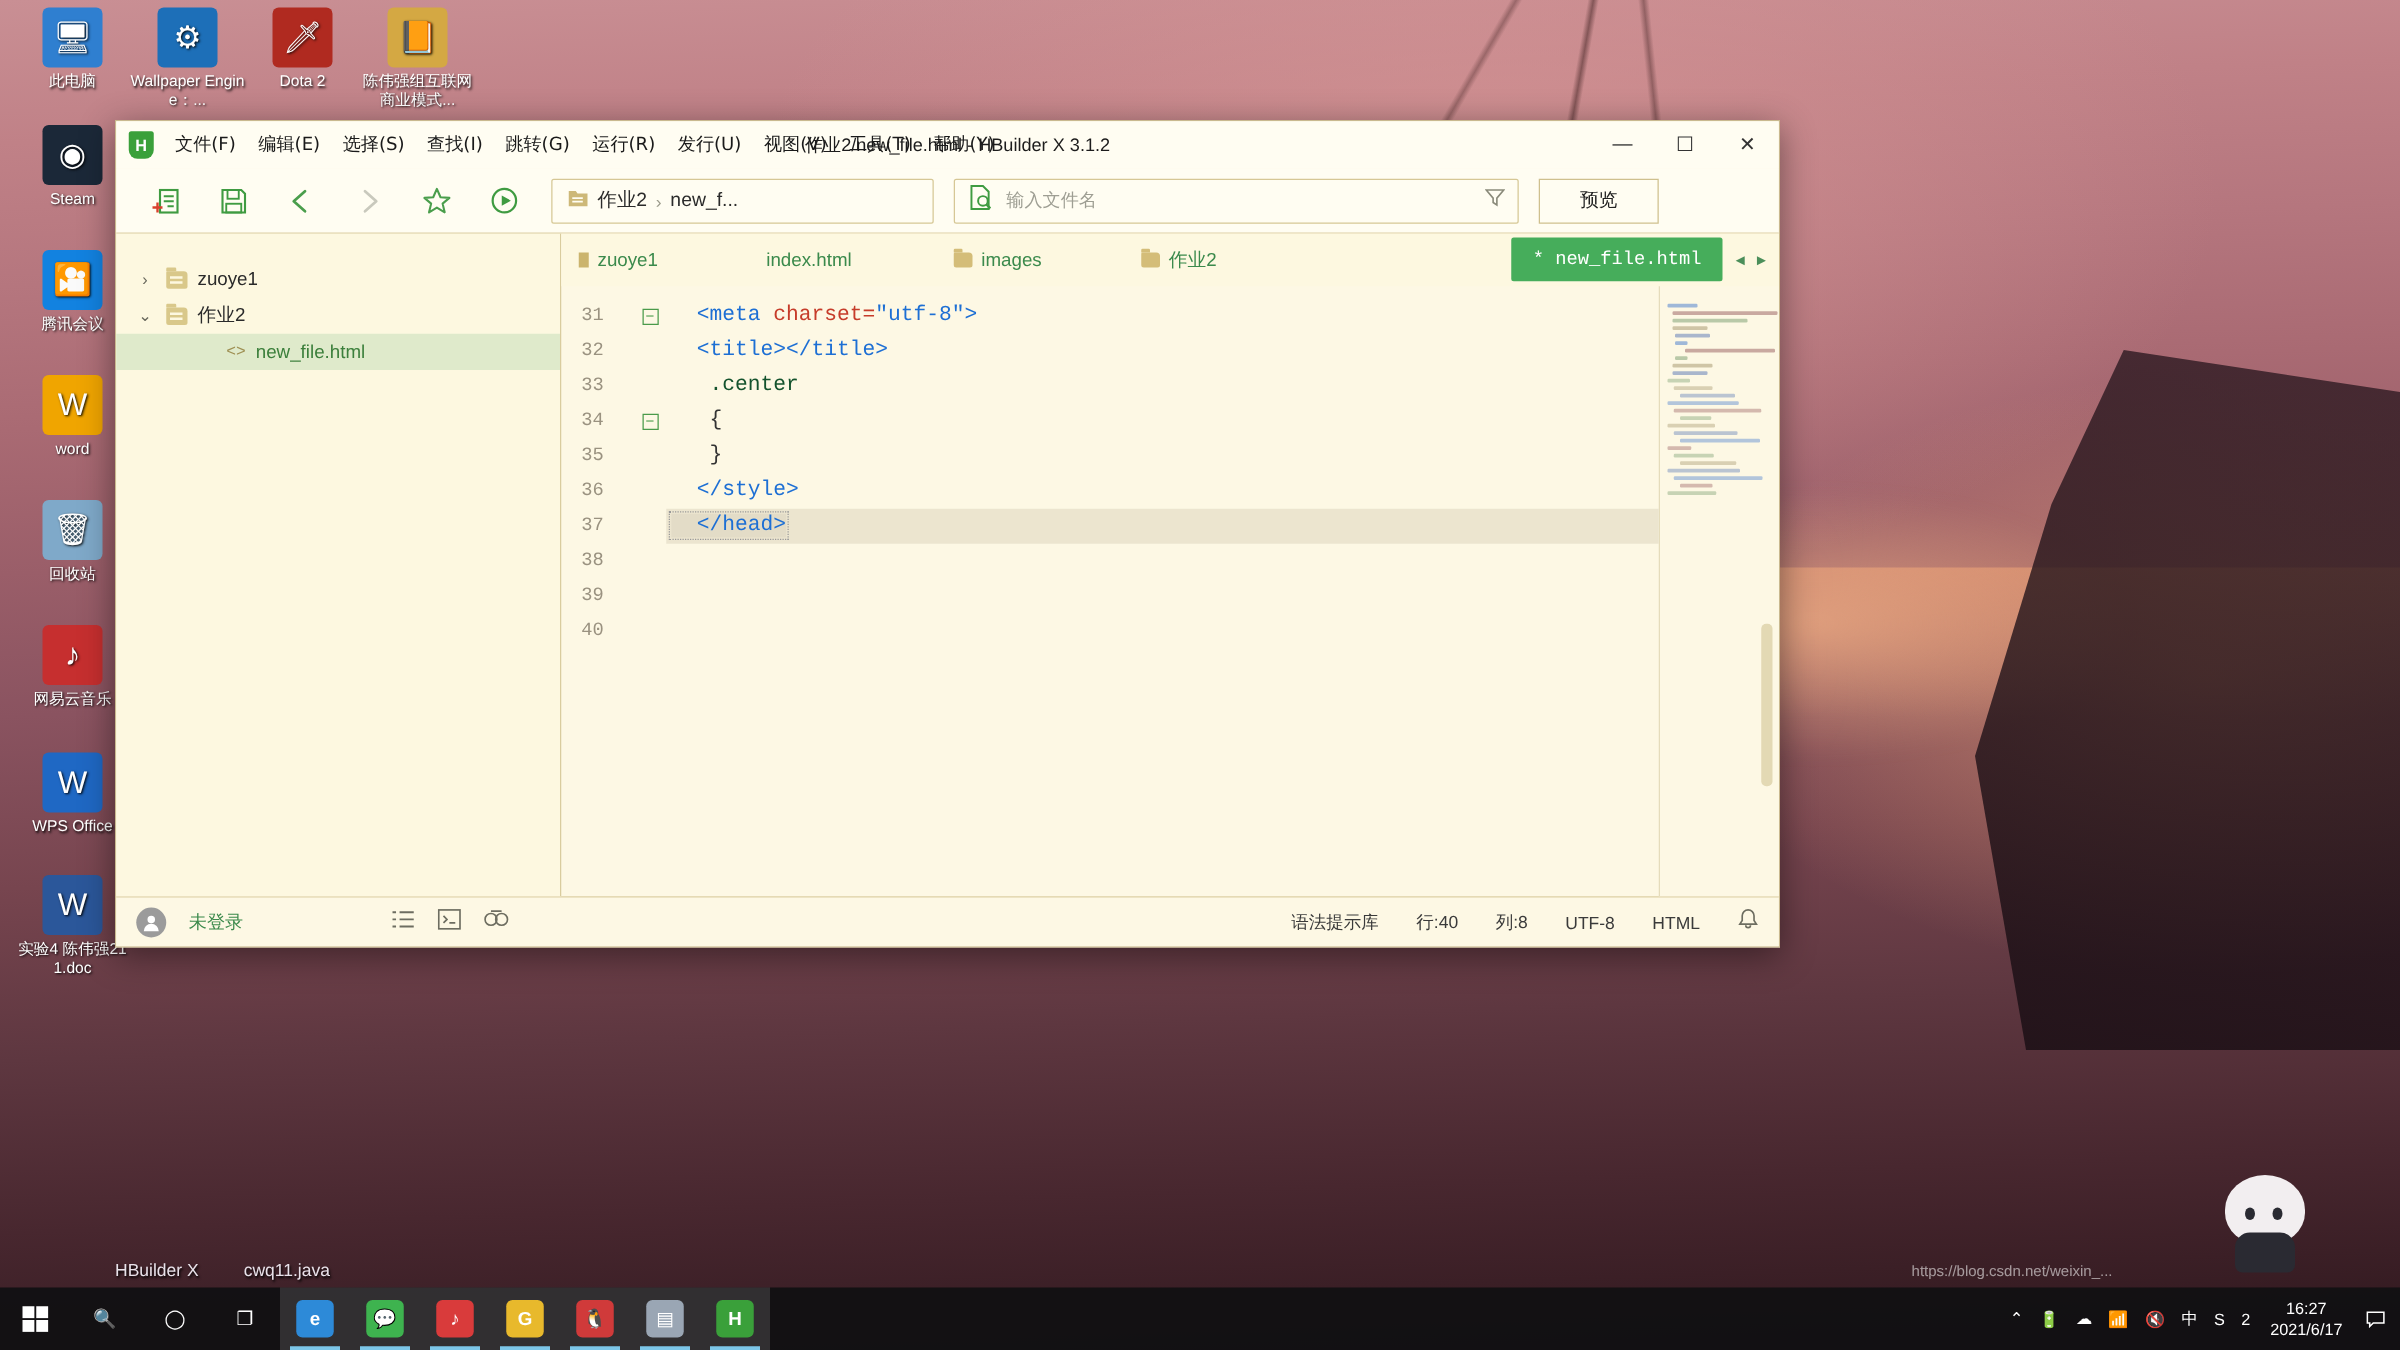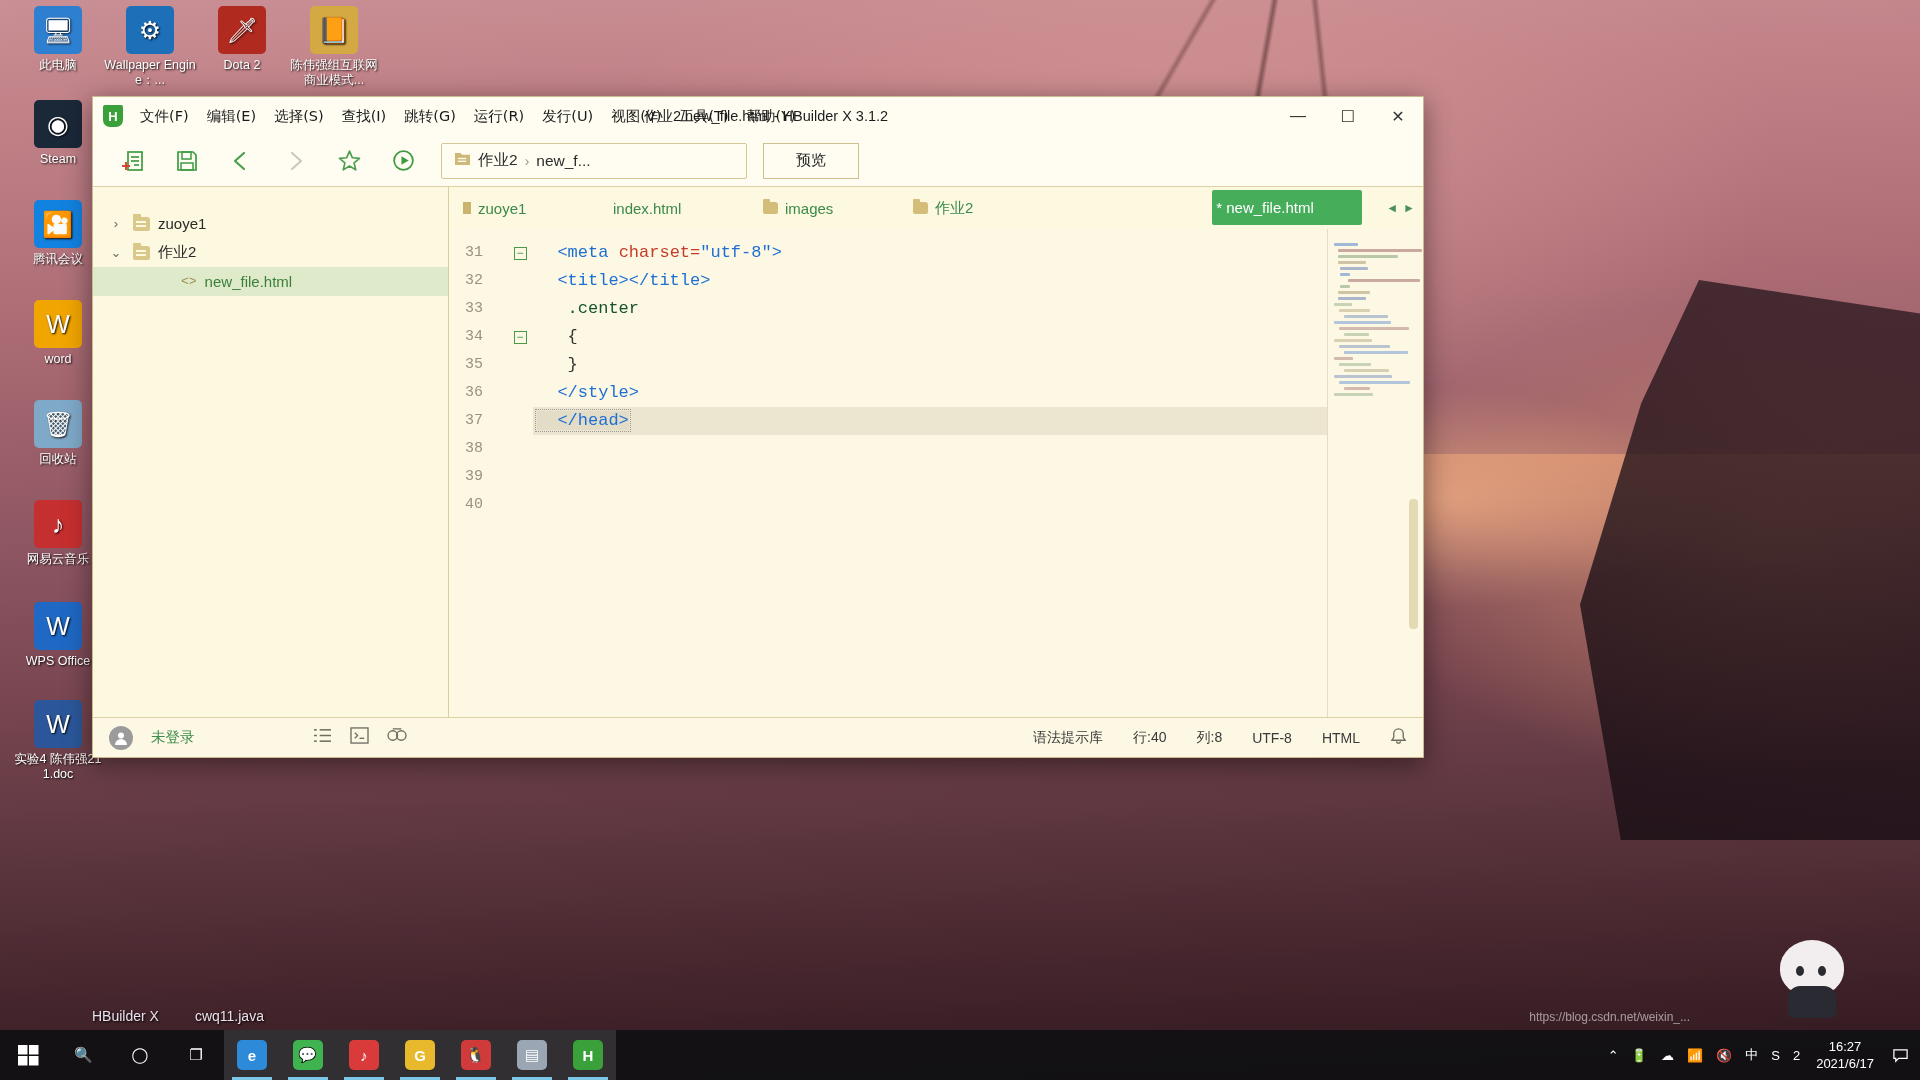--- a/index.html
+++ b/index.html
@@ -177,21 +177,21 @@
   .tab.folder .fic {
     width: 15px; height: 12px; background: #d4bd78; border-radius: 1px 3px 2px 2px;
     position: relative; flex: none;
   }
   .tab.folder .fic::before {
     content: ''; position: absolute; left: 0; top: -3px;
     width: 7px; height: 3px; background: #d4bd78; border-radius: 1px 1px 0 0;
   }
   .tab.active {
     background: #46ad5b; color: #fff; border-radius: 2px;
-    margin: 3px 16px 4px 0; padding: 0 4px; font-weight: 500;
+    margin: 3px 0 4px 0; padding: 0 17px; font-weight: 500; font-family: Liberation Mono, monospace;
   }
   .tab-nav {
     display: flex; align-items: center; gap: 5px;
     padding: 0 8px; color: #4b8f5a; font-size: 12px; margin-left: auto;
   }
 
   .codearea { flex: 1; display: flex; min-height: 0; position: relative; }
   .gutter {
     width: 58px; flex: none; text-align: right;
     padding-top: 10px; font-family: "Liberation Mono", "DejaVu Sans Mono", monospace;
@@ -445,20 +445,35 @@
           <path d="M1 2 h6 l1.5 2 H17 v11 H1 Z" fill="#cdb878"></path>
           <line x1="4" y1="8" x2="13" y2="8" stroke="#fffdf2" stroke-width="1.4"></line>
           <line x1="4" y1="11" x2="13" y2="11" stroke="#fffdf2" stroke-width="1.4"></line>
         </svg>
       </span>
       <span class="crumb">作业2</span>
       <span class="crumb-sep">›</span>
       <span class="crumb">new_f...</span>
     </div>
 
+    <div class="findbar">
+      <span>
+        <svg width="21" height="22" viewBox="0 0 22 24">
+          <path d="M3 2 h10 l5 5 v15 H3 Z" fill="none" stroke="#3f9b41" stroke-width="1.7"></path>
+          <circle cx="13" cy="15" r="4.2" fill="none" stroke="#3f9b41" stroke-width="1.7"></circle>
+          <line x1="16" y1="18" x2="19.5" y2="21.5" stroke="#3f9b41" stroke-width="1.9"></line>
+        </svg>
+      </span>
+      <span class="ph">输入文件名</span>
+      <span>
+        <svg width="16" height="16" viewBox="0 0 16 16">
+          <polygon points="1,2 15,2 9.5,8.5 9.5,14 6.5,12 6.5,8.5" fill="none" stroke="#8a8a7a" stroke-width="1.3"></polygon>
+        </svg>
+      </span>
+    </div>
 
     <div class="preview-btn">预览</div>
   </div>
 
   <div class="hb-body">
     <div class="sidebar" id="sidebar-host">
         <div class="tree-row" style="padding-left: 14px;">
           <span class="tw-arrow">›</span>
           <span class="folder-ic lines"></span>
           <span class="tname">zuoye1</span>

